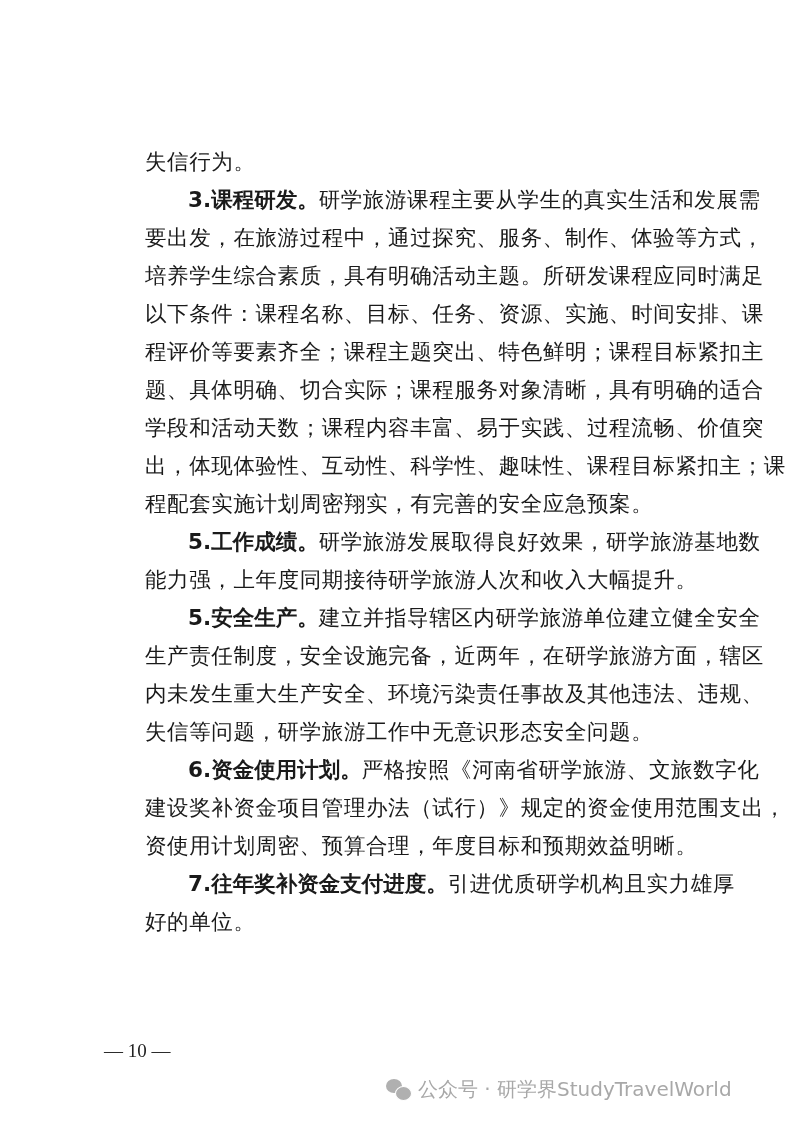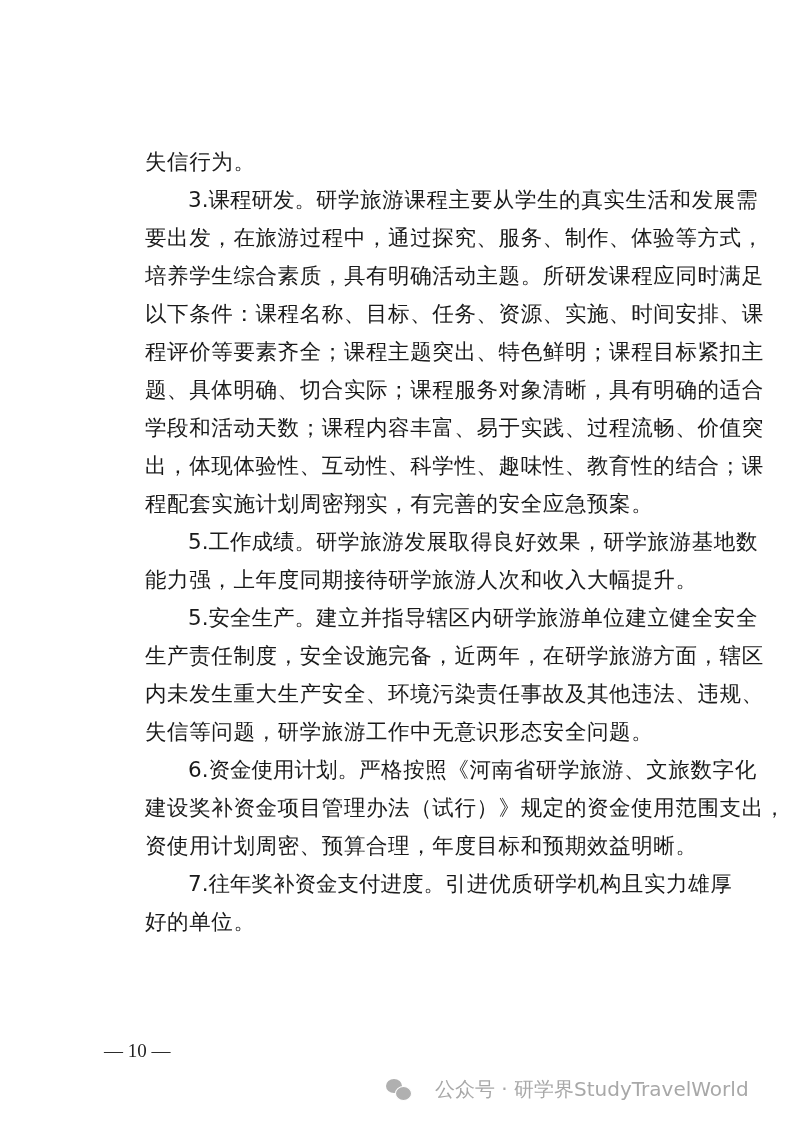--- a/index.html
+++ b/index.html
@@ -3,46 +3,46 @@
 <meta charset="utf-8">
 <style>
   html, body { margin:0; padding:0; background:#ffffff; }
   body { width:794px; height:1123px; position:relative; overflow:hidden;
          font-family:"DejaVu Serif", "Liberation Serif", serif; color:#1a1a1a; }
   .page { position:absolute; left:107px; top:143px; width:592px; }
   .line { height:38px; line-height:38px; font-size:21.5px; white-space:nowrap;
           text-align:justify; text-align-last:justify; letter-spacing:0.6px;margin-left:38px; }
   .line.last { text-align-last:left; }
   .line.indent { padding-left:43px; }
-  .bold { font-family:"DejaVu Sans", "Liberation Sans", sans-serif; font-weight:normal; letter-spacing:0; }
+  .bold { font-family:"DejaVu Sans", "Liberation Sans", sans-serif; font-weight:bold; letter-spacing:0; }
   .pagenum { position:absolute; left:104px; top:1040px; font-size:19px; color:#222;
              font-family:"Liberation Serif", serif; }
   .watermark { position:absolute; left:386px; top:1076px; font-size:20px; color:#a8a8a8;
-               font-family:"DejaVu Sans", sans-serif; display:flex; align-items:center; gap:23px; }
+               font-family:"DejaVu Sans", sans-serif; display:flex; align-items:center; gap:6px; }
   .wm-icon { width:26px; height:22px; position:relative; }
   .wm-icon .b1 { position:absolute; left:0; top:0; width:16px; height:14px; border-radius:50%; background:#b0b0b0; }
   .wm-icon .b2 { position:absolute; left:9px; top:7px; width:15px; height:13px; border-radius:50%; background:#b0b0b0; border:1px solid #fff; }
 </style>
 </head>
 <body>
 
 <div class="page">
 
   <div class="line last">失信行为。</div>
 
   <div class="line indent">
     <span class="bold">3.课程研发。</span><span>研学旅游课程主要从学生的真实生活和发展需</span>
   </div>
   <div class="line">要出发，在旅游过程中，通过探究、服务、制作、体验等方式，</div>
   <div class="line">培养学生综合素质，具有明确活动主题。所研发课程应同时满足</div>
   <div class="line">以下条件：课程名称、目标、任务、资源、实施、时间安排、课</div>
   <div class="line">程评价等要素齐全；课程主题突出、特色鲜明；课程目标紧扣主</div>
   <div class="line">题、具体明确、切合实际；课程服务对象清晰，具有明确的适合</div>
   <div class="line">学段和活动天数；课程内容丰富、易于实践、过程流畅、价值突</div>
-  <div class="line">出，体现体验性、互动性、科学性、趣味性、教育性的结合；课</div>
+  <div class="line">出，体现体验性、互动性、科学性、趣味性、课程目标紧扣主；课</div>
   <div class="line last">程配套实施计划周密翔实，有完善的安全应急预案。</div>
 
   <div class="line indent">
     <span class="bold">5.工作成绩。</span><span>研学旅游发展取得良好效果，研学旅游基地数</span>
   </div>
   <div class="line last">能力强，上年度同期接待研学旅游人次和收入大幅提升。</div>
 
   <div class="line indent">
     <span class="bold">5.安全生产。</span><span>建立并指导辖区内研学旅游单位建立健全安全</span>
   </div>

